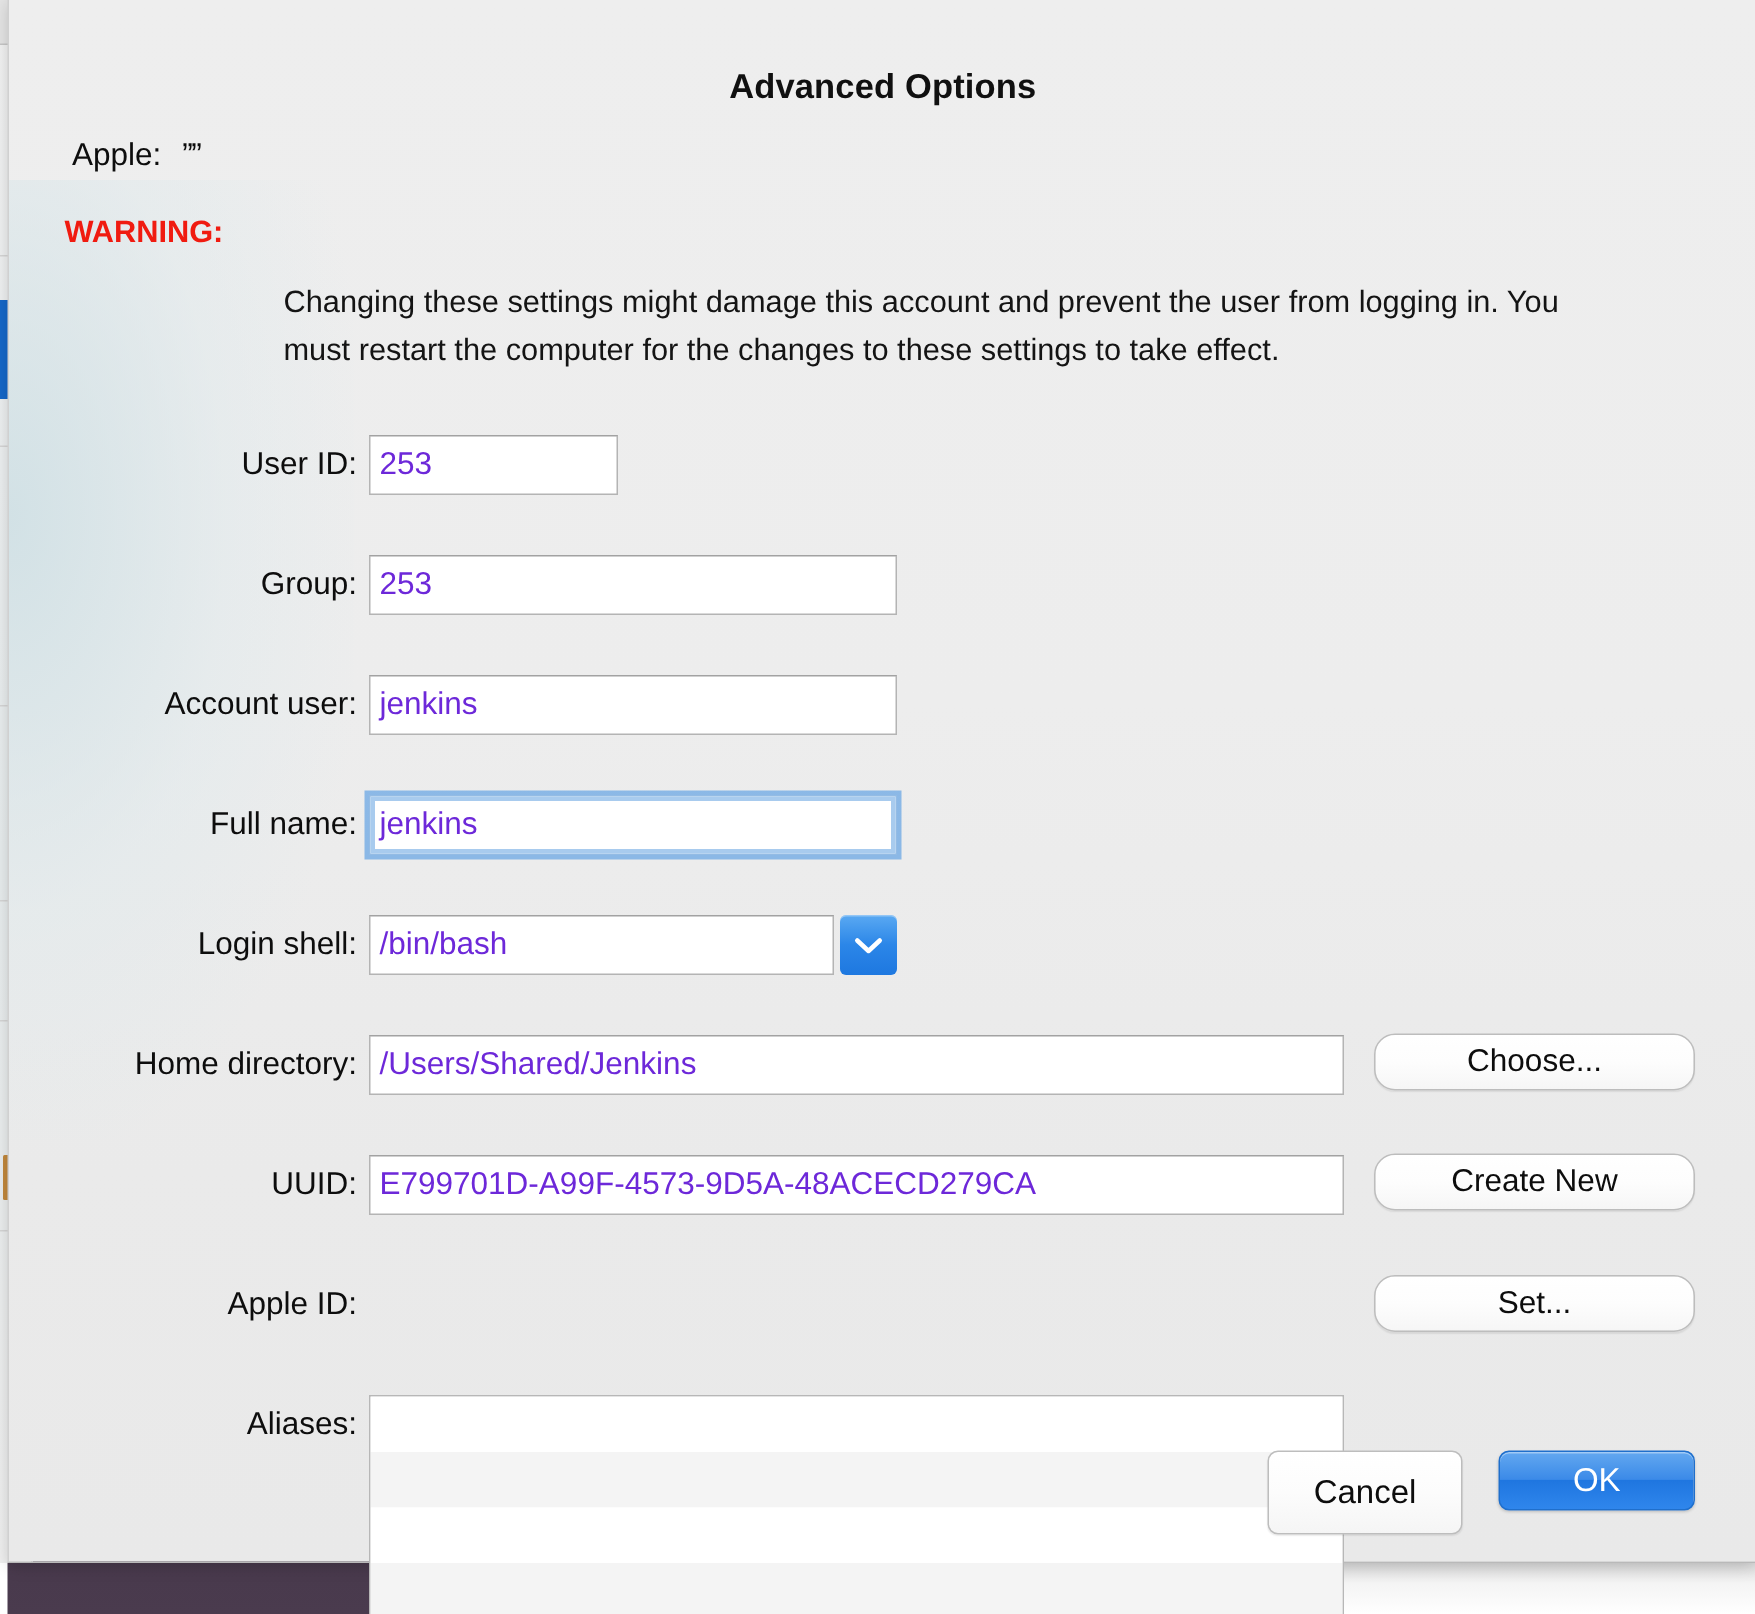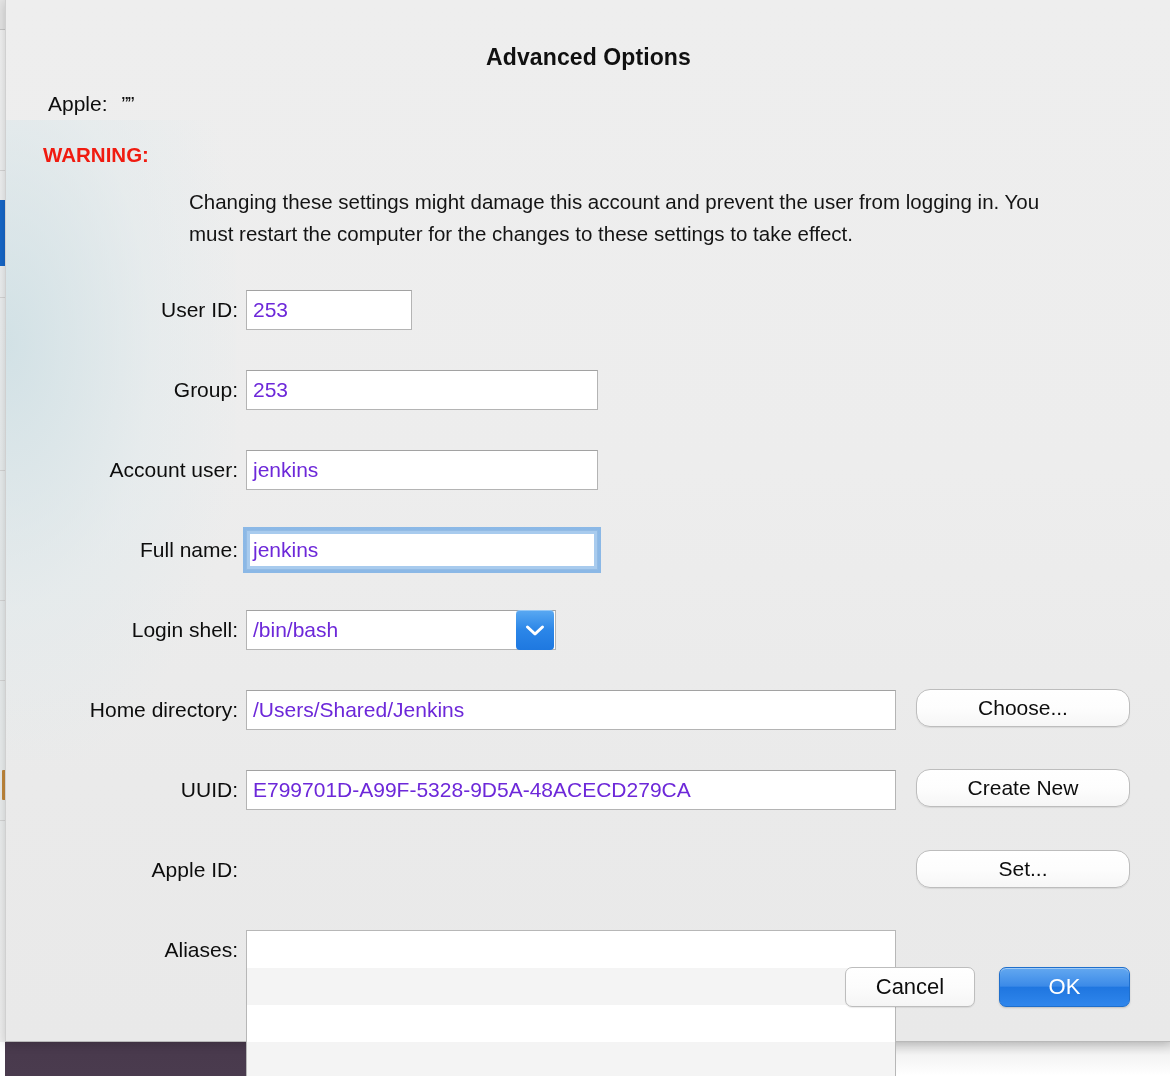--- a/index.html
+++ b/index.html
@@ -109,21 +109,21 @@
     outline: 3px solid #a8cbee;
     outline-offset: -4px;
     box-shadow: 0 0 0 3px rgba(122,175,229,.85);
   }
   .w-uid    { width: 166px; }
   .w-mid    { width: 352px; }
   .w-shell  { width: 310px; }
   .w-wide   { width: 650px; }
 
   
-  .popup-wrap { position: absolute; left: 240px; height: 40px; width: 308px; padding-left: 36px; }
+  .popup-wrap { position: absolute; left: 240px; height: 40px; width: 352px; padding-left: 36px; }
   .popup-wrap .field { position: absolute; left: 0; top: 0; }
   .popup-arrow {
     position: absolute; right: 0; top: 0; width: 38px; height: 40px;
     background: linear-gradient(180deg,#5aa9f2 0%, #2b86e8 50%, #1e78e0 100%);
     border-radius: 4px;
     display: flex; align-items: center; justify-content: center;
     box-shadow: inset 0 1px 0 rgba(255,255,255,.35);
   }
   .popup-arrow svg { display: block; }
 
@@ -155,21 +155,21 @@
     width: 42px; height: 38px;
     background: linear-gradient(180deg,#fdfdfd 0%,#f7f7f7 100%);
     border: 1px solid #b9b9b9;
     display: flex; align-items: center; justify-content: center;
   }
   .pm-btn.minus { border-left: none; }
   .pm-btn svg { display: block; }
 
   
   .btn-cancel {
-    position: absolute; left: 839px; top: 967px; width: 130px; height: 40px;
+    position: absolute; left: 839px; top: 967px; width: 130px; height: 56px;
     background: linear-gradient(180deg,#ffffff 0%,#fcfcfc 50%,#f5f5f5 100%);
     border: 1px solid #bdbdbd; border-radius: 7px;
     font-size: 22px; color: #0d0d0d;
     display: flex; align-items: center; justify-content: center;
     box-shadow: 0 1px 1px rgba(0,0,0,.08);
   }
   .btn-ok {
     position: absolute; left: 993px; top: 967px; width: 131px; height: 40px;
     background: linear-gradient(180deg,#63a8f0 0%, #3b8ae8 48%, #1f76e0 50%, #2f86ec 100%);
     border: 1px solid #1f6fcc; border-radius: 7px;
@@ -246,21 +246,21 @@
       </div>
 
       <div class="row">
         <div class="label">Home directory:</div>
         <div class="field w-wide">/Users/Shared/Jenkins</div>
         <div class="side-btn" style="top:-1px">Choose...</div>
       </div>
 
       <div class="row">
         <div class="label">UUID:</div>
-        <div class="field w-wide">E799701D-A99F-5328-9D5A-48ACECD279CA</div>
+        <div class="field w-wide">E799701D-A99F-4573-9D5A-48ACECD279CA</div>
         <div class="side-btn" style="top:-1px">Create New</div>
       </div>
 
       <div class="row">
         <div class="label">Apple ID:</div>
         <div class="side-btn" style="top:0px">Set...</div>
       </div>
 
       <div class="row" style="height:170px">
         <div class="label">Aliases:</div>

